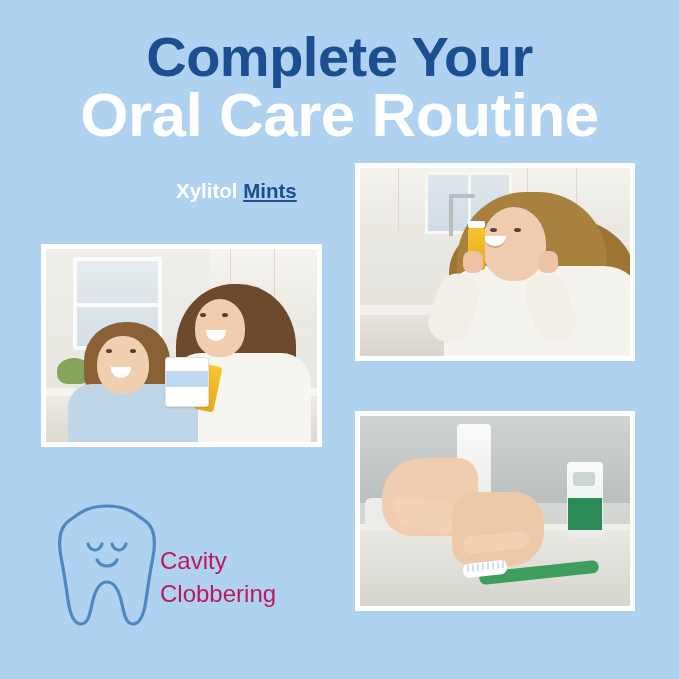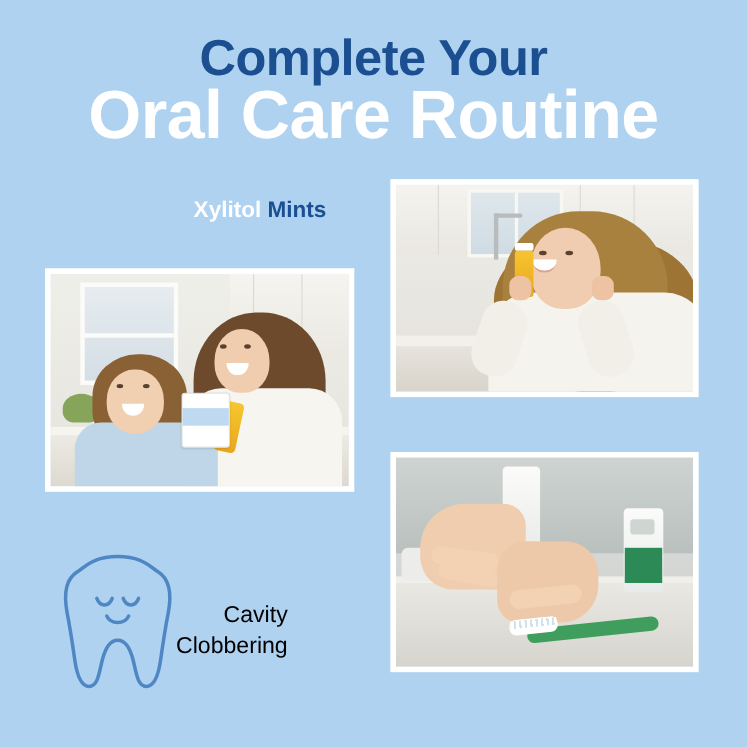--- a/index.html
+++ b/index.html
@@ -14,35 +14,35 @@
 
   
   .heading{
     position:absolute;left:0;right:0;top:30px;
     text-align:center;
     line-height:0.98;
   }
   .heading .line{
     display:block;
     font-weight:bold;
-    font-size:46px;
+    font-size:56px;
     letter-spacing:-0.5px;
   }
   .heading .line1{color:#1b4f91;}
   .heading .line2{color:#ffffff;font-size:62px;}
 
   
   .label{
     position:absolute;
     font-size:20.5px;
     font-weight:bold;
     white-space:nowrap;
   }
   .label .w{color:#ffffff;}
-  .label .b{color:#1b4f91;}
+  .label .b{color:#1b4f91;text-decoration:underline;}
 
   #label-mints{left:176px;top:179px;}
   #label-gum{left:42px;top:456px;}
   #label-toothpaste{left:402px;top:622px;}
 
   
   .photo{
     position:absolute;
     border:5px solid #ffffff;
     box-sizing:border-box;
@@ -161,21 +161,21 @@
     background:linear-gradient(#fafbfa,#e8ebe9);border-radius:4px;}
   .t-bottle-cap{position:absolute;right:13%;bottom:63%;width:22px;height:14px;
     background:#cfd6d2;border-radius:3px;}
   .t-bottle-label{position:absolute;right:10.5%;bottom:40%;width:34px;height:32px;
     background:#2b8a55;}
 
   
   .badge{position:absolute;left:52px;top:500px;width:110px;height:130px;}
   .badge-text{
     position:absolute;left:160px;top:545px;
-    color:#000000;font-size:21px;line-height:1.36;white-space:nowrap;text-align:right;
+    color:#be185d;font-size:24px;line-height:1.36;white-space:nowrap;
   }
 </style>
 </head>
 <body>
 
 <div class="stage">
 
   <div class="heading">
     <span class="line line1">Complete Your</span>
     <span class="line line2">Oral Care Routine</span>

